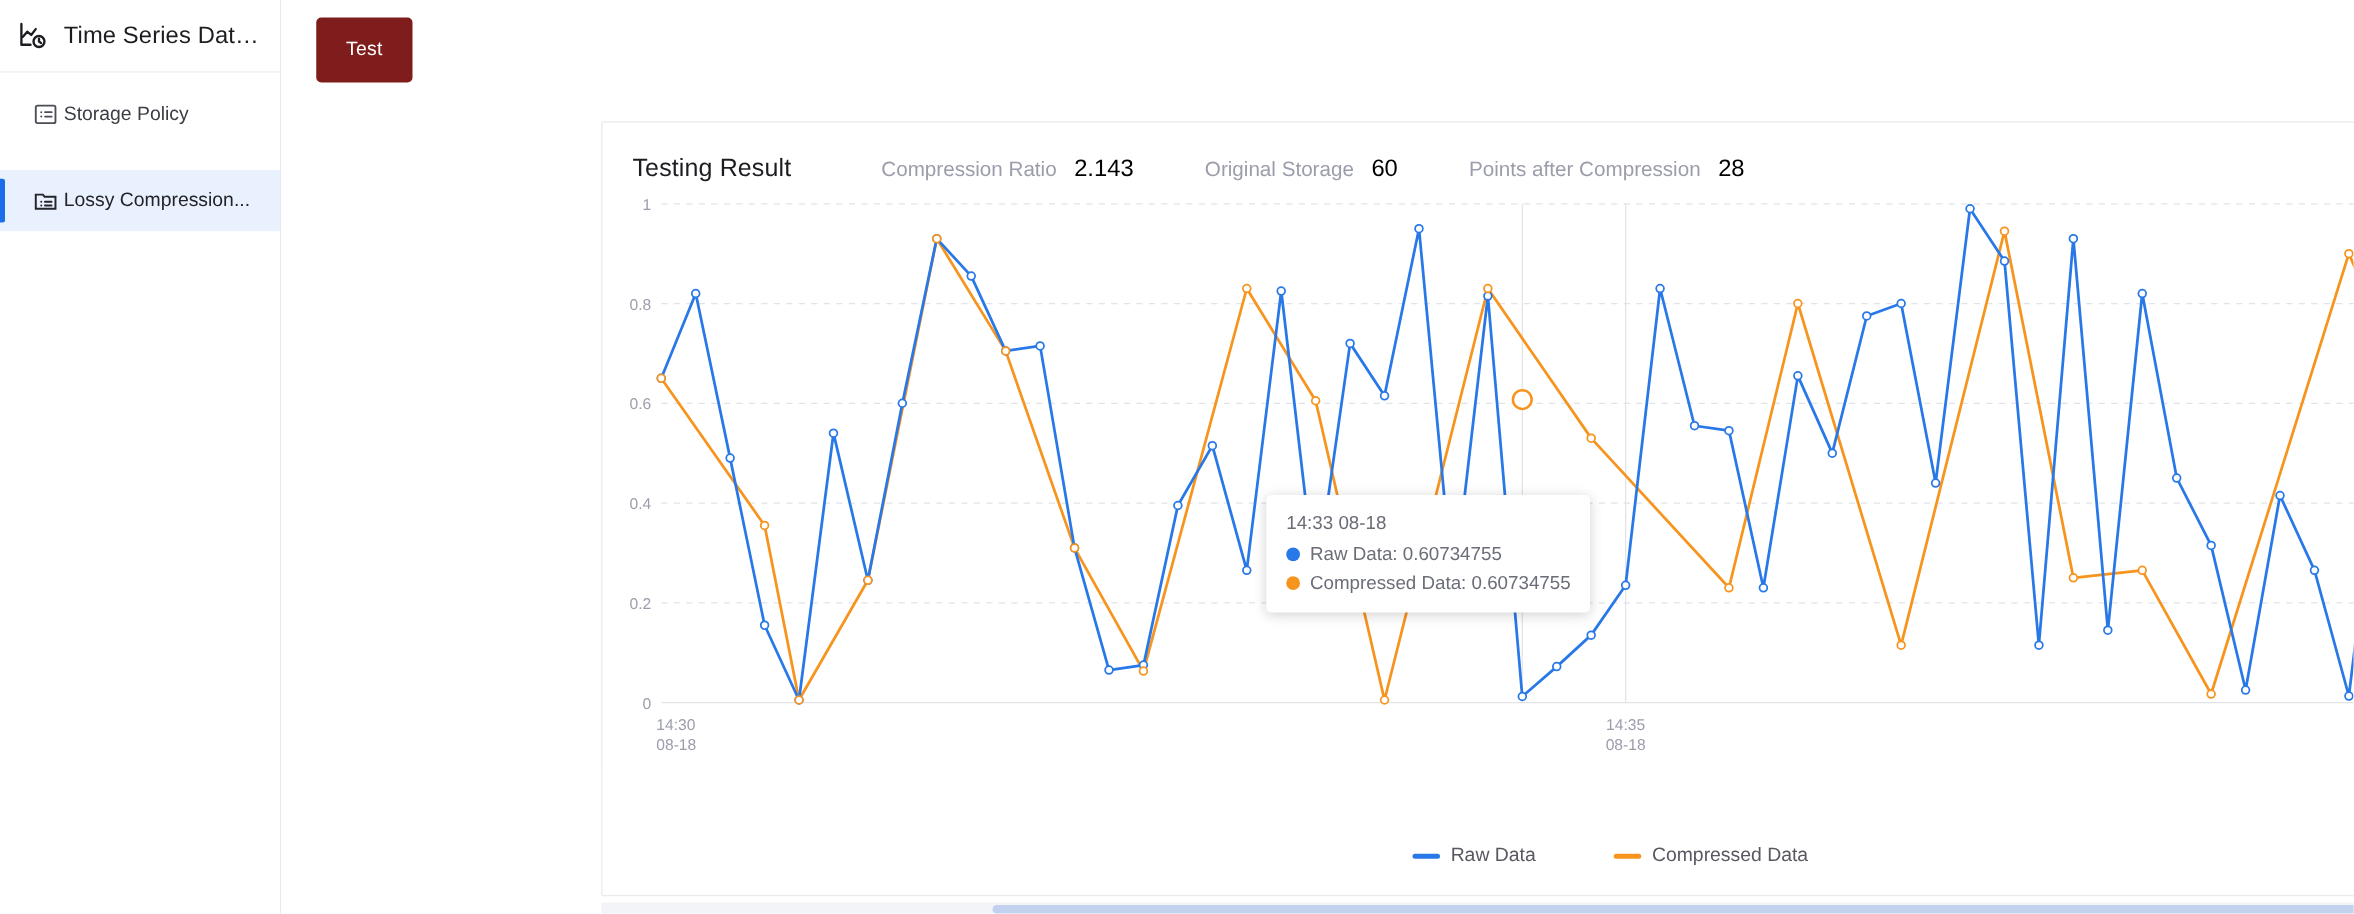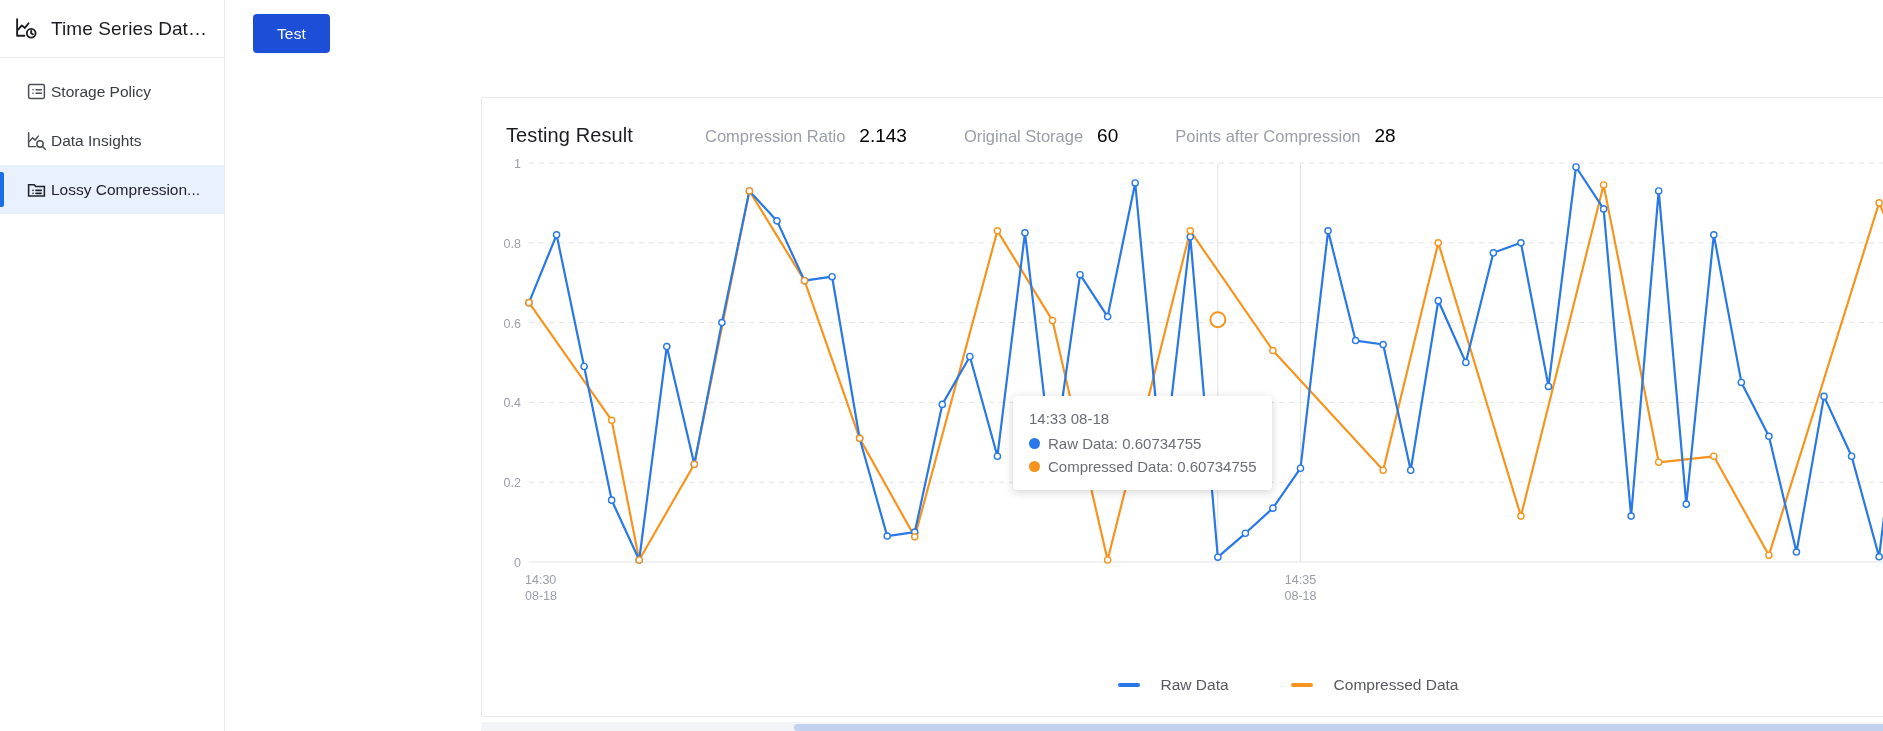--- a/index.html
+++ b/index.html
@@ -42,38 +42,39 @@
     font-size: 15.5px;
     color: #3b3d45;
   }
   .menu-item .mi-label {
     white-space: nowrap; overflow: hidden; text-overflow: ellipsis;
     max-width: 152px;
   }
   .menu-item.active {
     background: #eaf1fe;
     color: #23242a;
+    margin-top: 20px;
   }
   .menu-item.active::before {
     content: ""; position: absolute; left: 0; top: 7px;
     width: 4px; height: 35px; background: #1a6fe8; border-radius: 0 2px 2px 0;
   }
   .icon { display: inline-flex; align-items: center; justify-content: center; }
 
   
   .main {
     flex: 1 1 auto; height: 731px;
     background: #ffffff;
     position: relative;
     overflow: hidden;
   }
   .toolbar-row { padding: 14px 0 0 28px; }
   .btn-test {
-    width: 77px; height: 39px;
-    background: #1d4ed8; color: #fff;
+    width: 77px; height: 52px;
+    background: #7f1d1d; color: #fff;
     border: none; border-radius: 4px;
     font-size: 15.5px; font-family: inherit;
     cursor: pointer;
     letter-spacing: .2px;
   }
 
   .card {
     position: absolute;
     left: 256px; top: 97px;
     width: 1614px; height: 620px;
@@ -125,21 +126,21 @@
   .dot.blue { background: #2878e8; }
   .dot.orange { background: #f7941e; }
 
   
   .legend {
     position: absolute;
     left: 0; right: 0; bottom: 22px;
     display: flex; justify-content: center; gap: 62px;
     font-size: 15.5px; color: #575862;
   }
-  .legend-item { display: flex; align-items: center; gap: 21px; cursor: pointer; }
+  .legend-item { display: flex; align-items: center; gap: 9px; cursor: pointer; }
   .legend-bar { width: 22px; height: 4px; border-radius: 2px; display: inline-block; }
 
   
   .hscroll {
     position: absolute; left: 313px; bottom: 0px;
     width: 1260px; height: 7px;
     background: #c2d2ee; border-radius: 4px;
   }
   .page-scrollbar-track {
     position: absolute; left: 256px; right: 0; bottom: 0; height: 9px;
@@ -171,31 +172,20 @@
           <svg width="21" height="21" viewBox="0 0 24 24" fill="none" stroke="#4a4c56" stroke-width="1.7" stroke-linecap="round">
             <rect x="3" y="4" width="18" height="16" rx="1.6"></rect>
             <circle cx="8" cy="10" r=".9" fill="#4a4c56" stroke="none"></circle>
             <circle cx="8" cy="14" r=".9" fill="#4a4c56" stroke="none"></circle>
             <path d="M11.5 10h6M11.5 14h6"></path>
           </svg>
         </span>
         <span class="mi-label">Storage Policy</span>
       </div>
 
-      <div class="menu-item">
-        <span class="icon">
-          <svg width="21" height="21" viewBox="0 0 24 24" fill="none" stroke="#4a4c56" stroke-width="1.7" stroke-linecap="round" stroke-linejoin="round">
-            <path d="M3 3v16h8"></path>
-            <path d="M4 13l3.5-4 3 2.5L14 7"></path>
-            <circle cx="16" cy="16" r="3.6"></circle>
-            <path d="M18.8 18.8L22 22"></path>
-          </svg>
-        </span>
-        <span class="mi-label">Data Insights</span>
-      </div>
 
 
       <div class="menu-item active">
         <span class="icon">
           <svg width="21" height="21" viewBox="0 0 24 24" fill="none" stroke="#23242a" stroke-width="1.8" stroke-linecap="round">
             <path d="M3 6.5h6.5l1.6 2H21v11H3z"></path>
             <circle cx="8" cy="13" r=".9" fill="#23242a" stroke="none"></circle>
             <circle cx="8" cy="16.4" r=".9" fill="#23242a" stroke="none"></circle>
             <path d="M11.4 13h6M11.4 16.4h6"></path>
           </svg>

